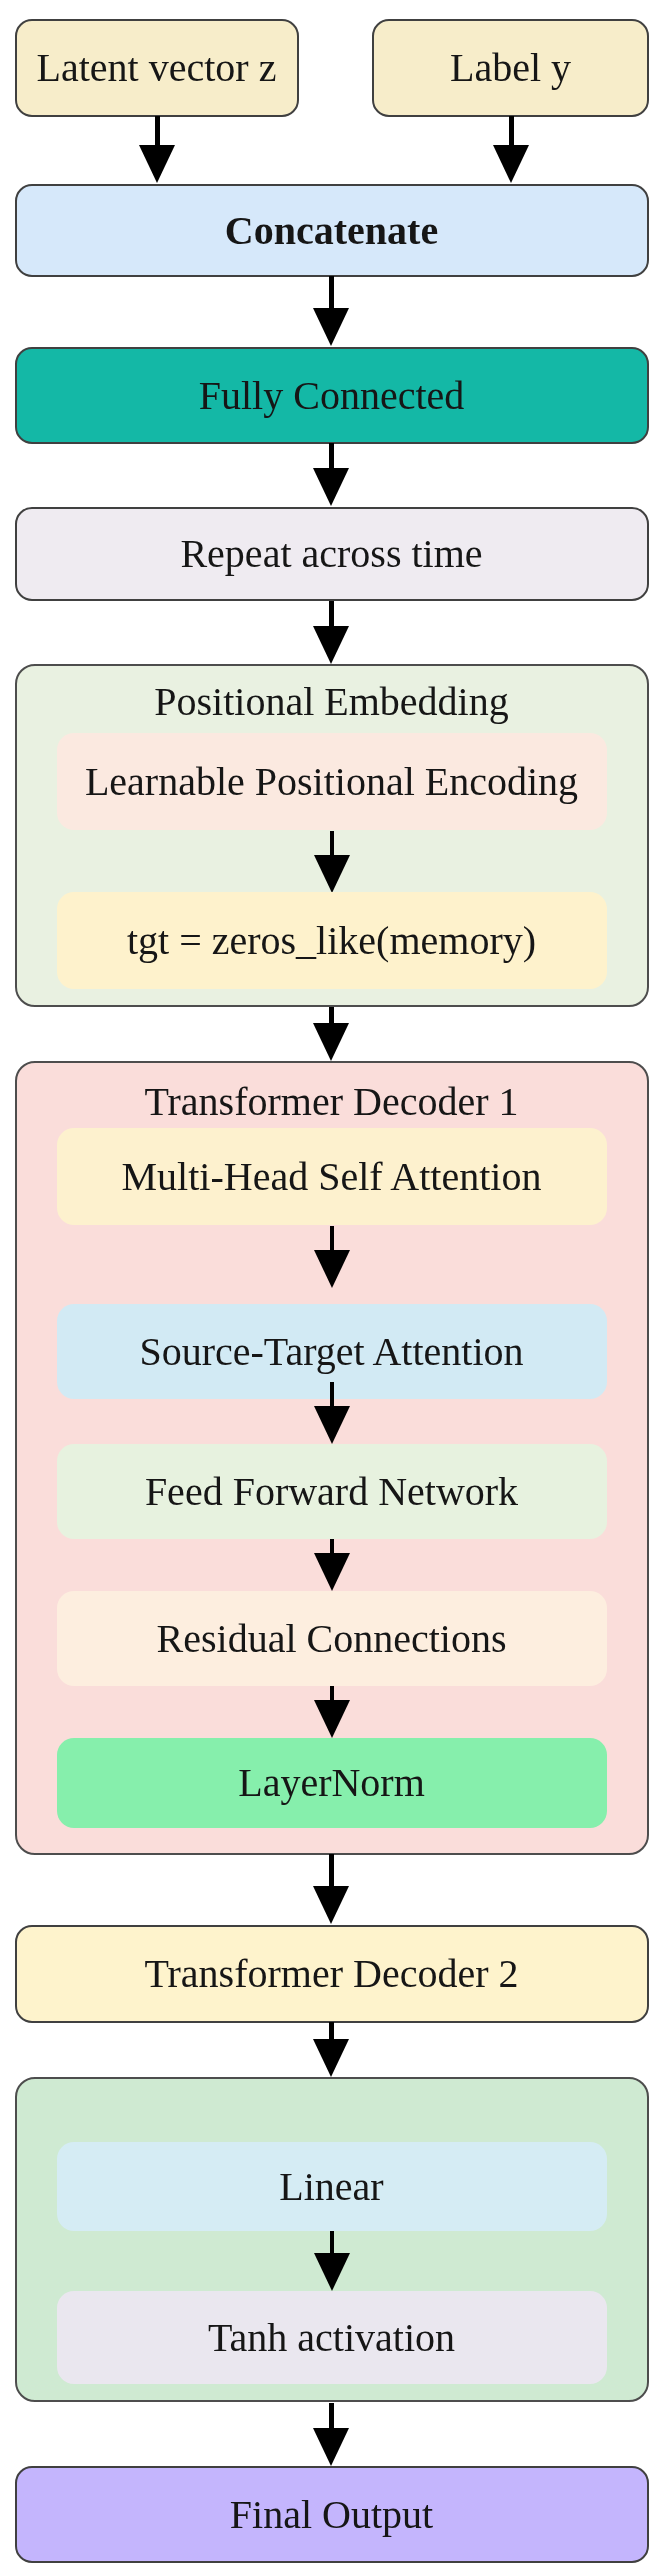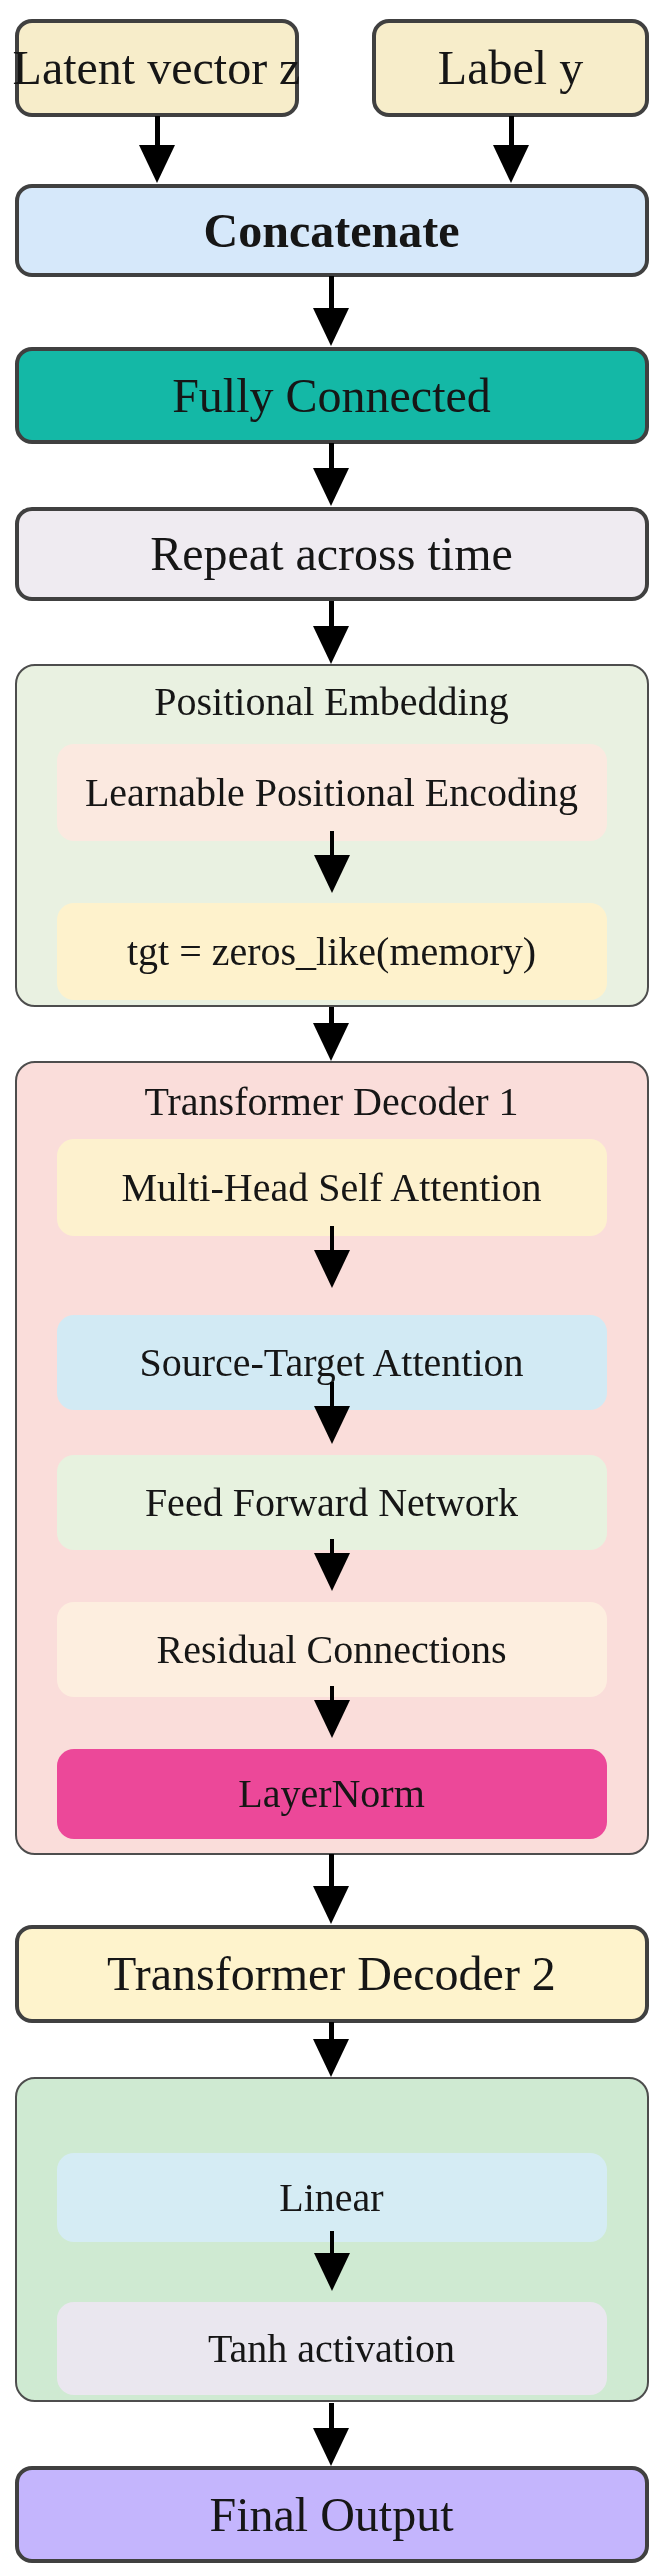--- a/index.html
+++ b/index.html
@@ -7,42 +7,41 @@
   body {
     position:relative;
     width:655px; height:2576px;
     font-family:"Liberation Serif","DejaVu Serif",serif;
     color:#161616;
     overflow:hidden;
   }
   .node {
     position:absolute;
     display:flex; align-items:center; justify-content:center;
-    border:4px solid #404040;
+    border:2px solid #404040;
     border-radius:17px;
-    font-size:48px; line-height:1; text-align:left;
+    font-size:40px; line-height:1; text-align:left;
     white-space:nowrap;
   }
   .container-box {
     position:absolute;
     border:2px solid #4d4d4d;
     border-radius:20px;
   }
   .container-title {
     position:absolute; left:0; width:100%;
     text-align:center; font-size:40px; line-height:1;
     white-space:nowrap;
   }
   .inner {
     position:absolute;
     display:flex; align-items:center; justify-content:center;
     border:none; border-radius:17px;
     font-size:40px; line-height:1; text-align:center;
     white-space:nowrap;
-    margin-top:11px;
   }
   .arrow { position:absolute; width:36px; }
   .arrow::before {
     content:""; position:absolute;
     left:16px; width:4.6px; top:0; bottom:33px;
     background:#000;
   }
   .arrow::after {
     content:""; position:absolute;
     left:0; bottom:0; width:0; height:0;
@@ -85,21 +84,21 @@
 <div class="container-box" style="left: 14.5px; top: 1061px; width: 634px; height: 794px; background-color: rgb(250, 221, 218);">
   <div class="container-title" style="top:18.5px;">Transformer Decoder 1</div>
   <div class="inner" style="left: 40px; top: 65px; width: 550px; height: 97px; background-color: rgb(253, 241, 206);">Multi-Head Self Attention</div>
   <div class="arrow" style="left:297px; top:163px; height:62px;"></div>
   <div class="inner" style="left: 40px; top: 241px; width: 550px; height: 95px; background-color: rgb(210, 234, 244);">Source-Target Attention</div>
   <div class="arrow" style="left:297px; top:319px; height:62px;"></div>
   <div class="inner" style="left: 40px; top: 381px; width: 550px; height: 95px; background-color: rgb(231, 242, 223);">Feed Forward Network</div>
   <div class="arrow" style="left:297px; top:476px; height:52px;"></div>
   <div class="inner" style="left: 40px; top: 528px; width: 550px; height: 95px; background-color: rgb(253, 238, 223);">Residual Connections</div>
   <div class="arrow" style="left:297px; top:623px; height:52px;"></div>
-  <div class="inner" style="left: 40px; top: 675px; width: 550px; height: 90px; background-color: #ec4899;">LayerNorm</div>
+  <div class="inner" style="left: 40px; top: 675px; width: 550px; height: 90px; background-color: #86efac;">LayerNorm</div>
 </div>
 
 <div class="arrow" style="left:313px; top:1854px; height:70px;"></div>
 
 <div class="node" style="left: 14.5px; top: 1925px; width: 634px; height: 98px; background-color: rgb(254, 243, 204);">Transformer Decoder 2</div>
 
 <div class="arrow" style="left:313px; top:2022px; height:55px;"></div>
 
 <div class="container-box" style="left: 14.5px; top: 2077px; width: 634px; height: 325px; background-color: rgb(207, 234, 210);">
   <div class="inner" style="left: 40px; top: 63px; width: 550px; height: 89px; background-color: rgb(213, 236, 244);">Linear</div>

